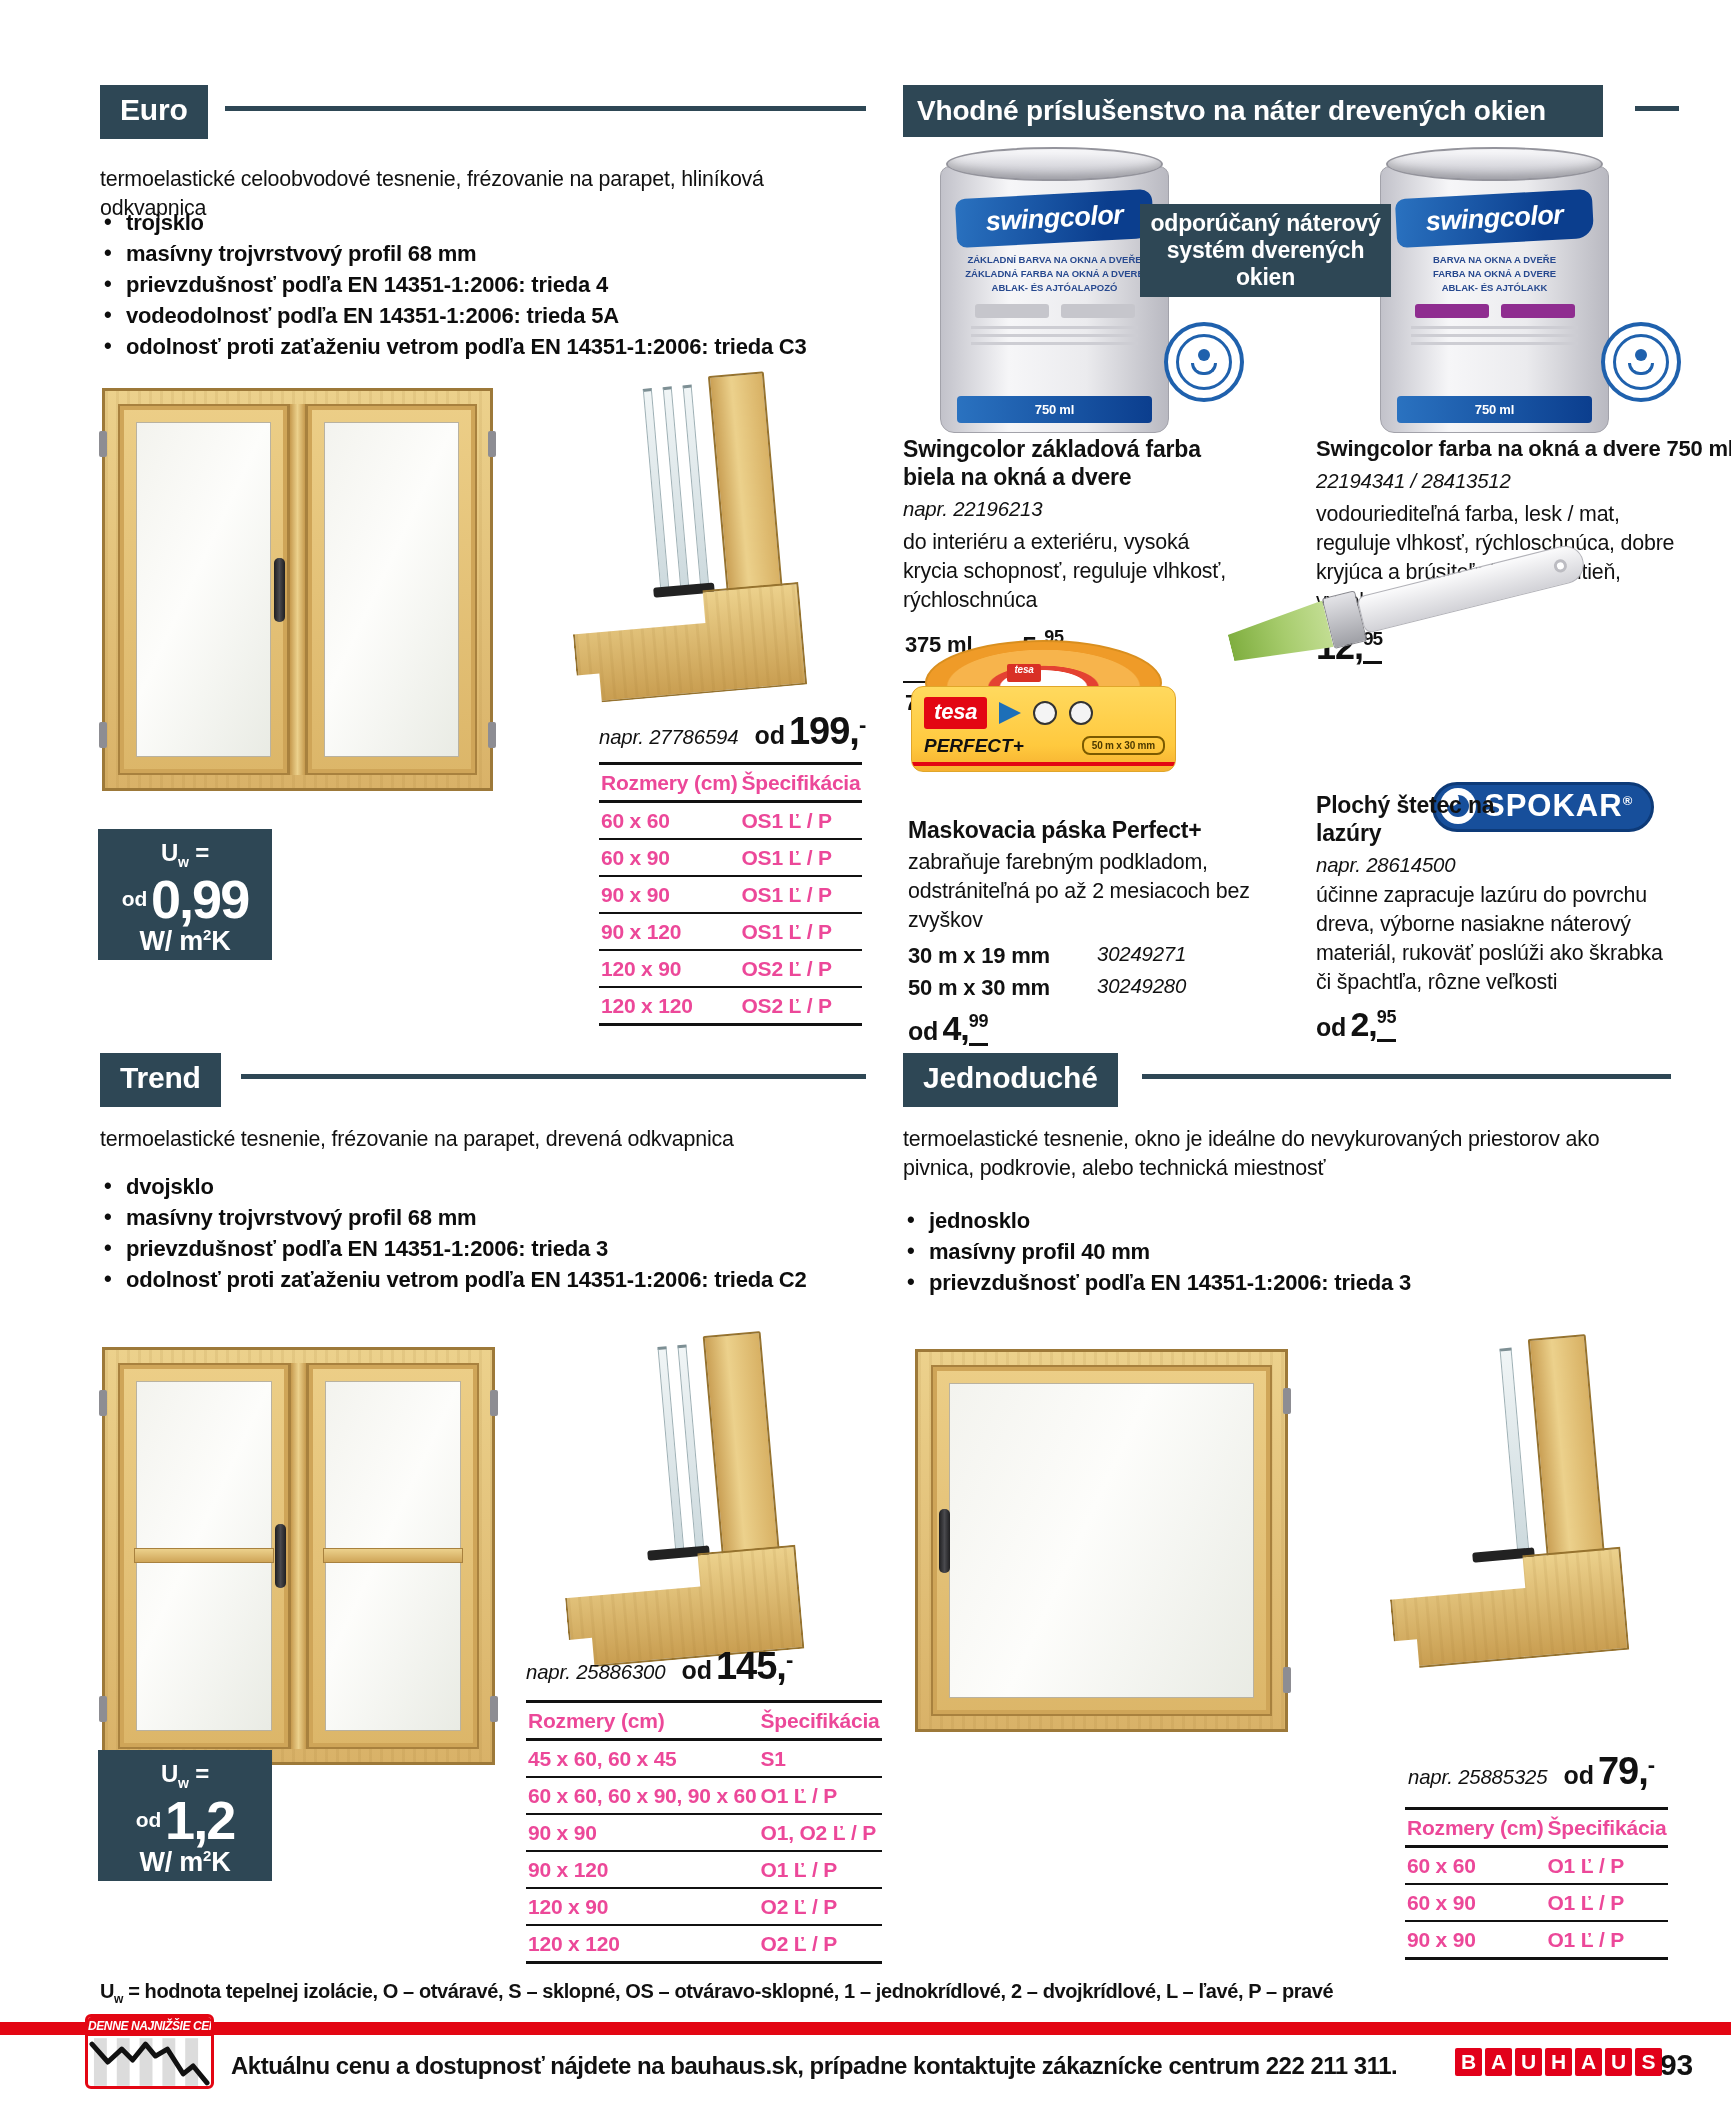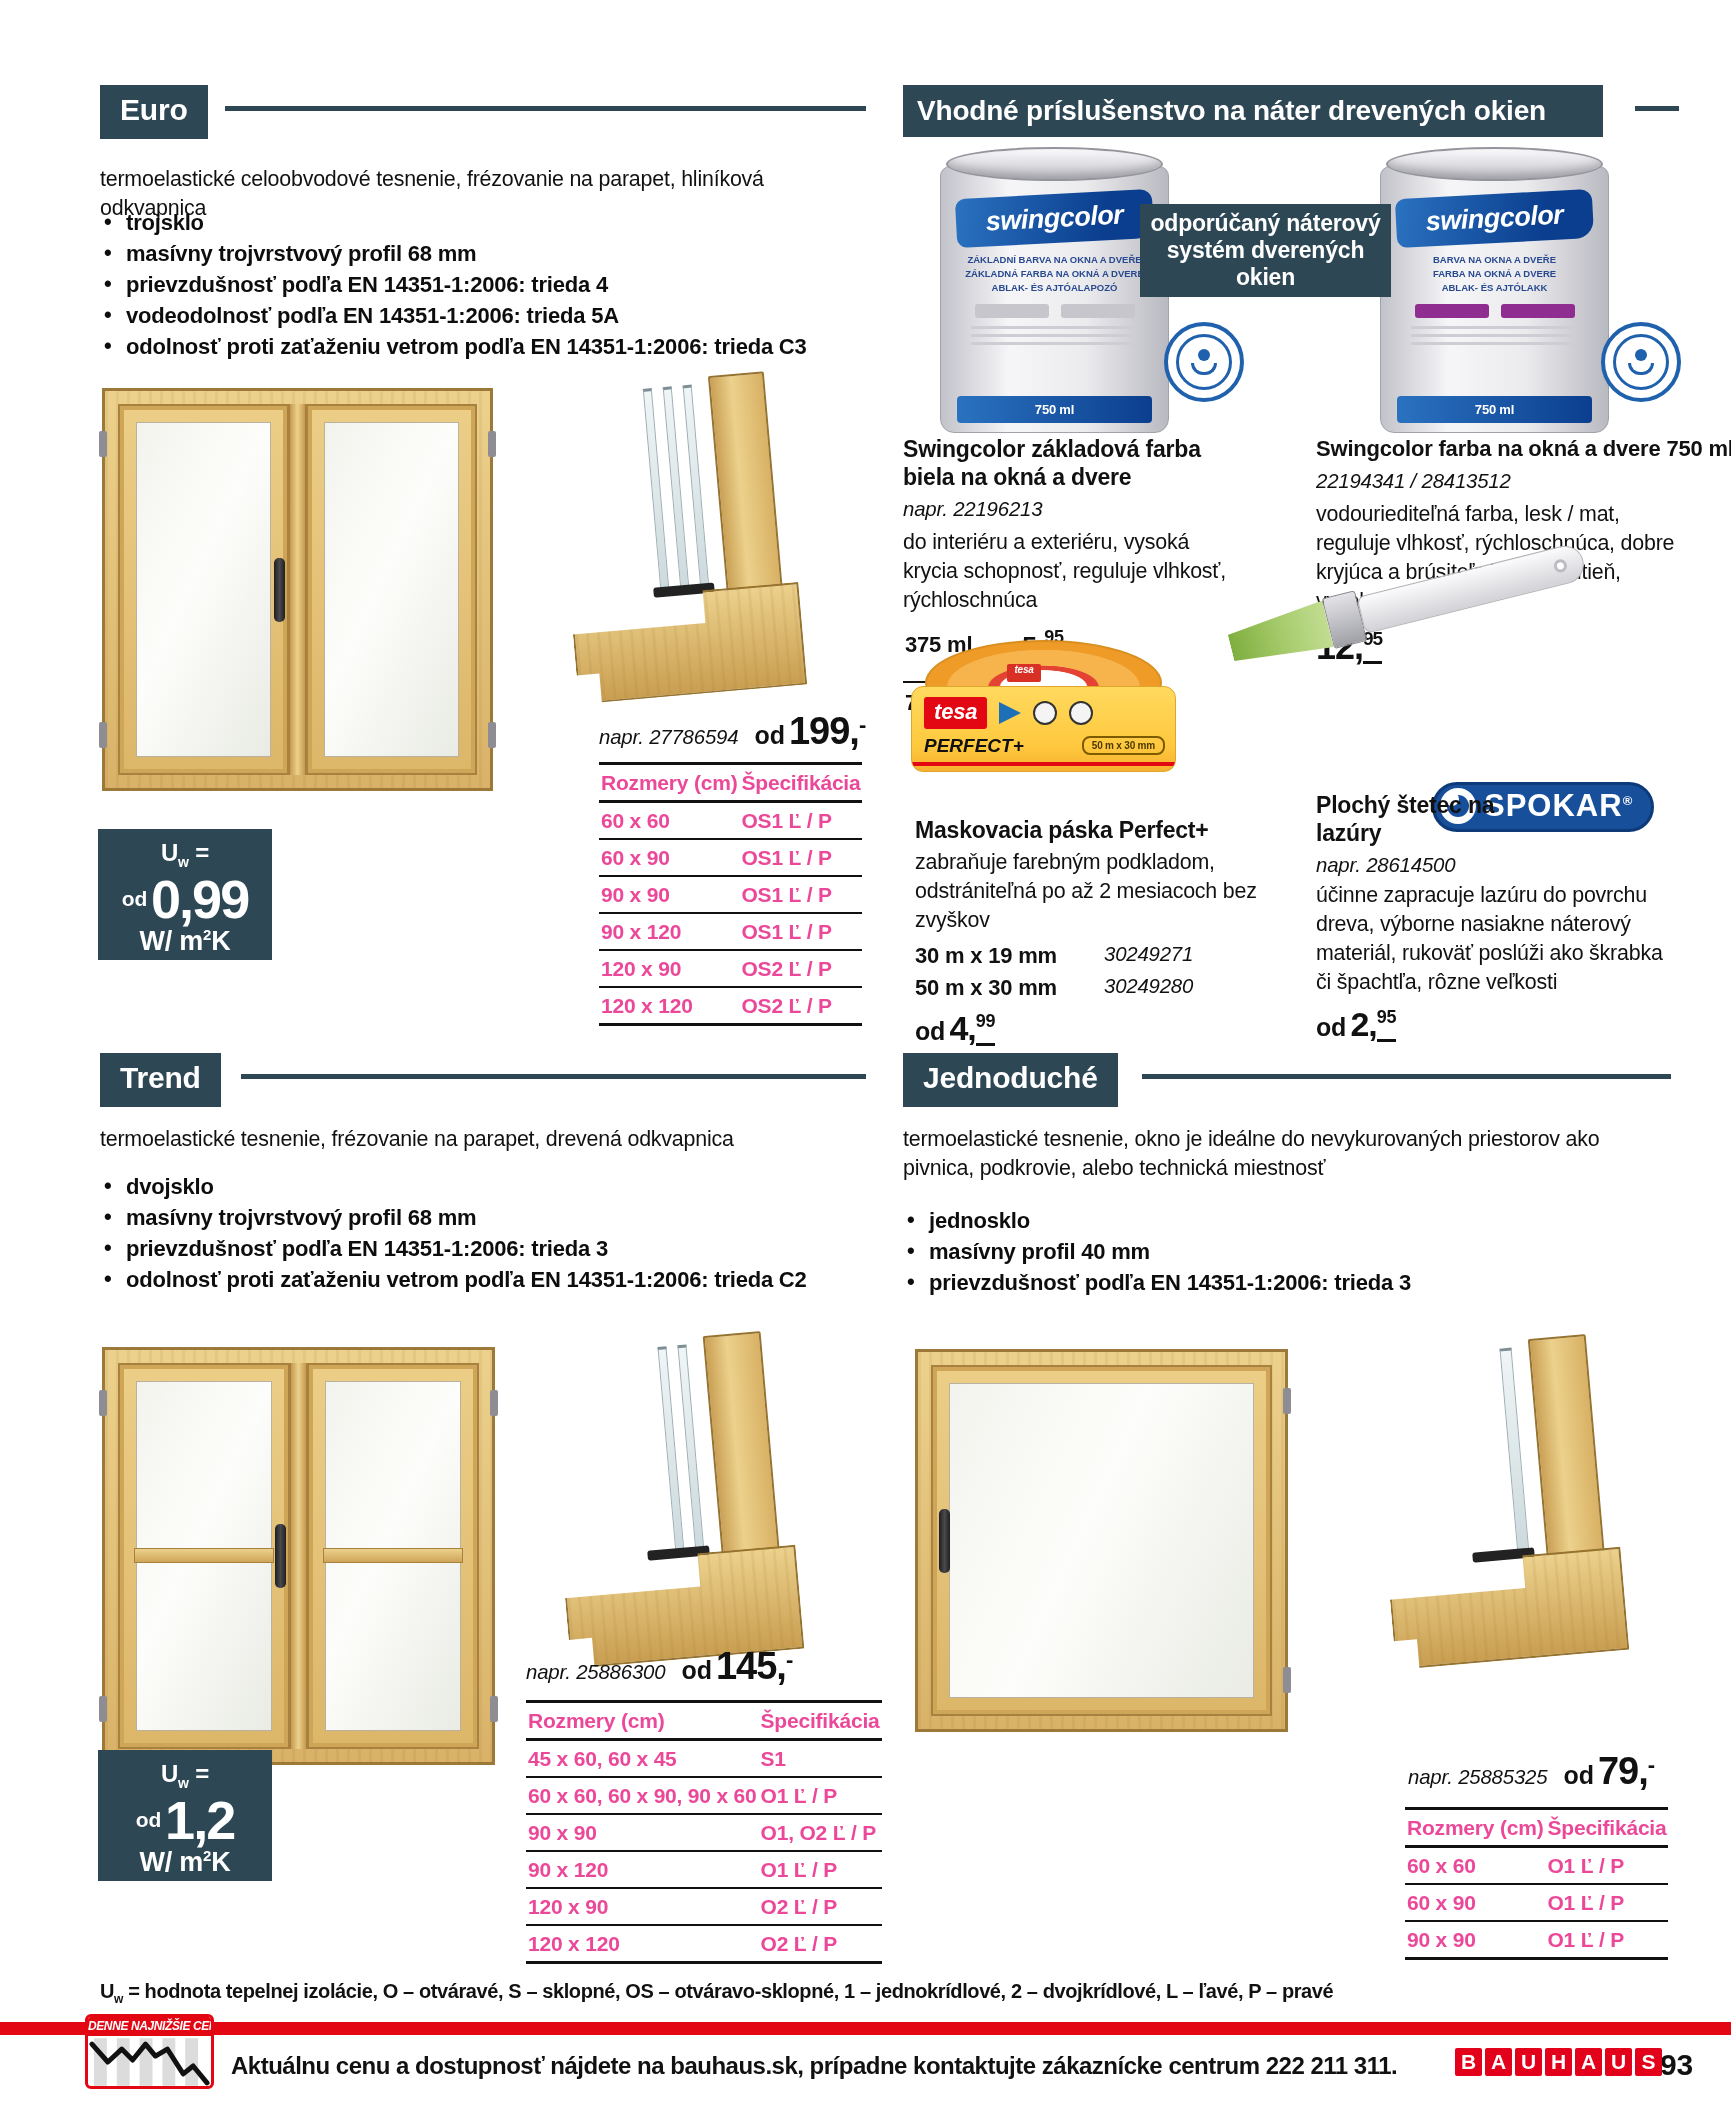--- a/index.html
+++ b/index.html
@@ -361,21 +361,21 @@
           <span class="tesa-tri"></span>
           <span class="tape-icon"></span>
           <span class="tape-icon"></span>
         </div>
         <div class="tape-label">PERFECT+</div>
         <div class="tape-badge">50 m x 30 mm</div>
         <div class="tape-stripe"></div>
       </div>
     </div>
 
-    <div class="abs" style="left:12px; top:731px; width:358px;">
+    <div class="abs" style="left:5px; top:731px; width:358px;">
       <div class="prod-title">Maskovacia páska Perfect+</div>
       <div class="prod-desc" style="margin-top:4px;">zabraňuje farebným podkladom, odstrániteľná po až 2 mesiacoch bez zvyškov</div>
       <div style="display:flex; width:328px; margin-top:8px;">
         <span style="width:189px; font-weight:bold; font-size:22px;">30 m x 19 mm</span>
         <span class="napr">30249271</span>
       </div>
       <div style="display:flex; width:328px; margin-top:6px;">
         <span style="width:189px; font-weight:bold; font-size:22px;">50 m x 30 mm</span>
         <span class="napr">30249280</span>
       </div>

